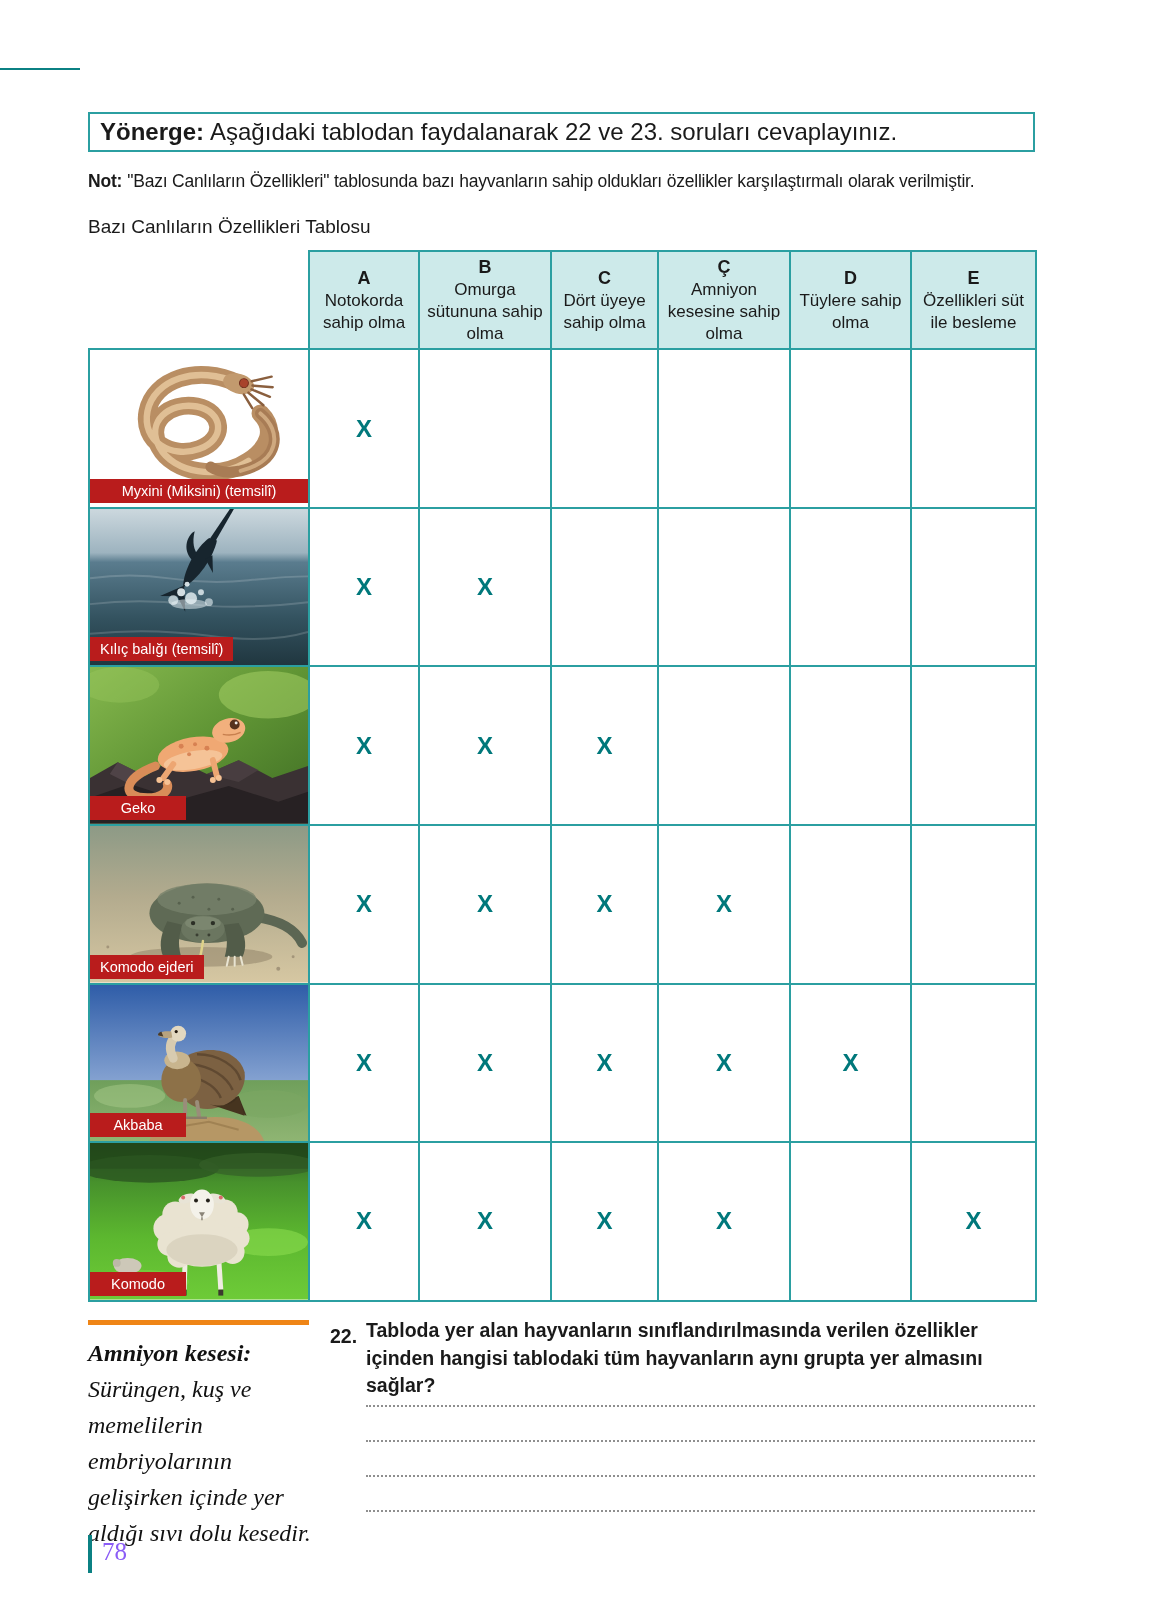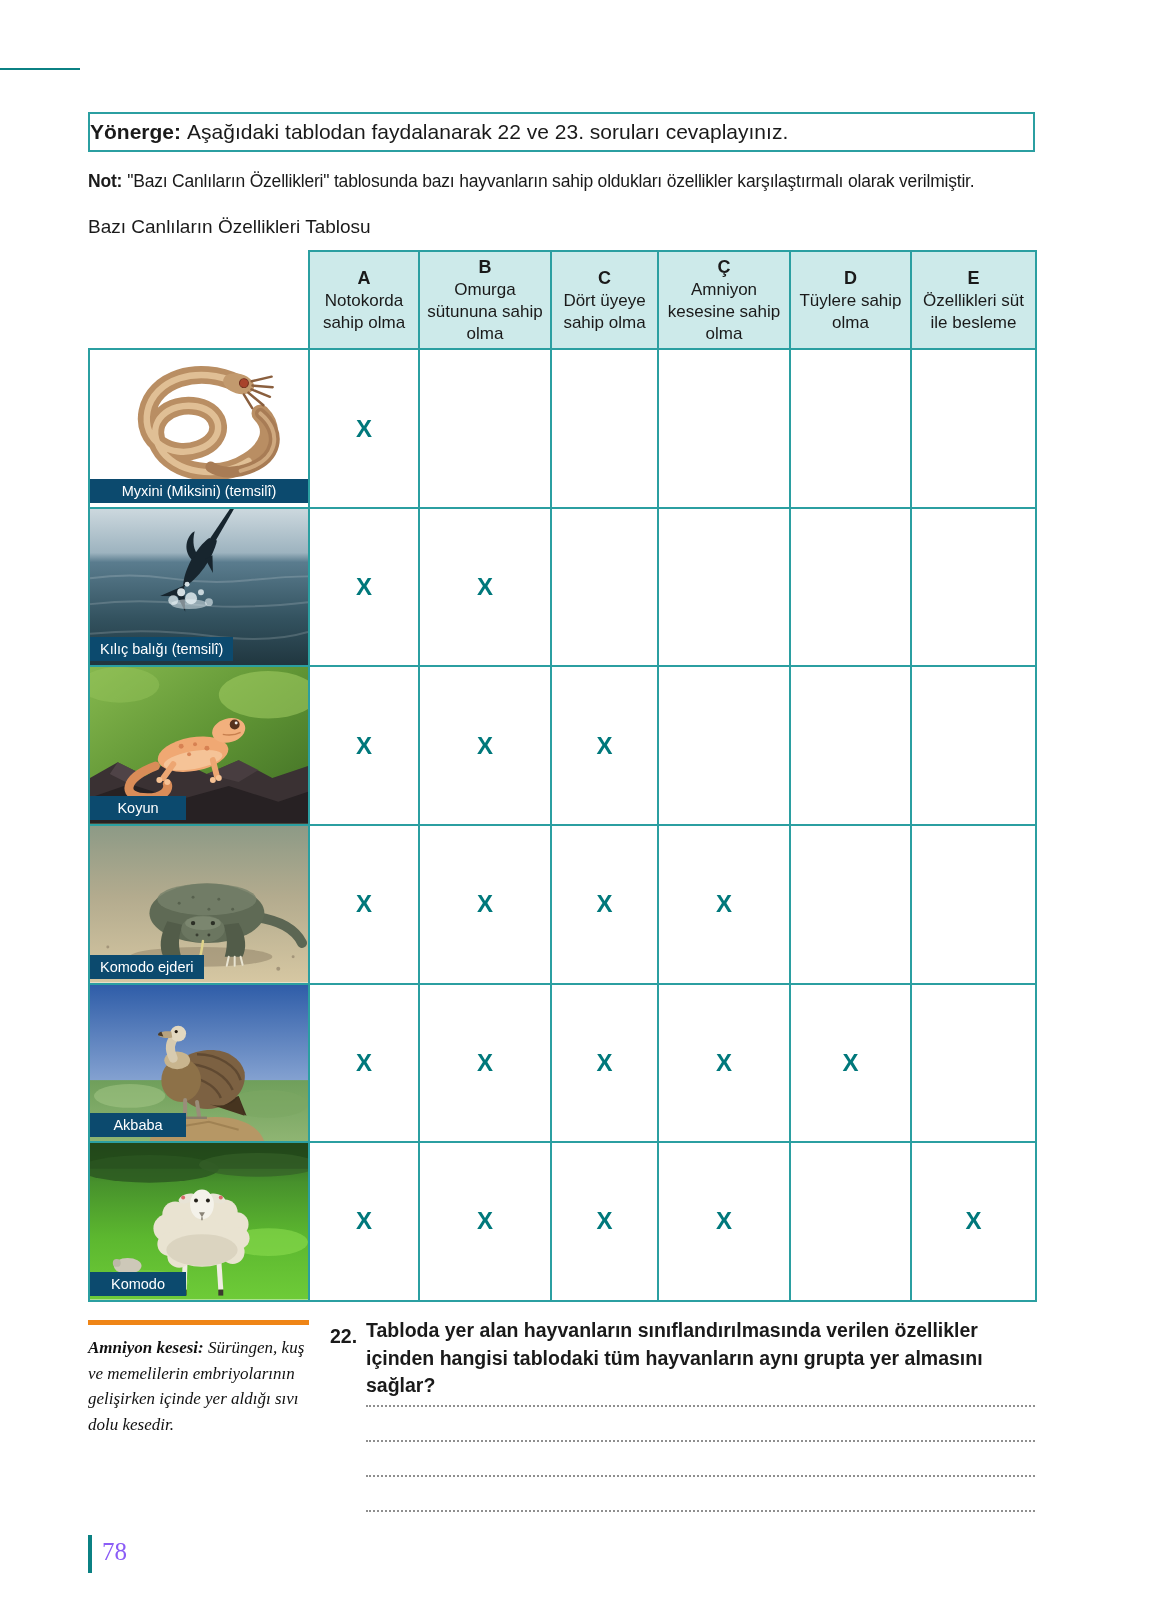--- a/index.html
+++ b/index.html
@@ -4,45 +4,45 @@
 <style>
   html,body{margin:0;padding:0;background:#ffffff;}
   .page{position:relative;width:1152px;height:1624px;background:#ffffff;overflow:hidden;
         font-family:"Liberation Sans",sans-serif;color:#1a1a1a;}
   
   .hdr-rule{position:absolute;left:0;top:68px;width:80px;height:0;border-top:2px solid #0b8183;}
   .hdr-title{position:absolute;left:88px;top:48px;font-family:"Liberation Serif",serif;
              font-size:21px;color:#0b8183;}
   
   .ybox{position:absolute;left:88px;top:112px;width:947px;height:40px;box-sizing:border-box;
-        border:2.5px solid #2b9fa1;display:flex;align-items:center;font-size:21px;text-align:right;}
+        border:2.5px solid #2b9fa1;display:flex;align-items:center;padding-left:10px;font-size:24px;text-align:right;}
   .ybox .b{font-weight:bold;margin-right:6px;}
   
   .note{position:absolute;left:88px;top:171px;width:960px;font-size:17.5px;letter-spacing:-0.2px;white-space:nowrap;}
   .note .b{font-weight:bold;margin-right:5px;}
   
   .ttitle{position:absolute;left:88px;top:216px;font-size:19px;}
   
   table.tbl{position:absolute;left:88px;top:250px;border-collapse:collapse;table-layout:fixed;}
   .tbl th,.tbl td{border:2px solid #2b9fa1;padding:0;}
   .tbl th{background:#cdeaea;font-weight:normal;vertical-align:middle;text-align:center;
           font-size:17px;line-height:1.28;padding:4px 2px;}
   .tbl th .k{font-weight:bold;font-size:18px;}
   .tbl th.blank{border:none;background:#ffffff;}
   .tbl td.m{text-align:center;vertical-align:middle;font-weight:bold;font-size:24px;color:#00787b;}
   .tbl td.img{position:relative;overflow:hidden;}
   .tbl td.img svg{display:block;width:100%;height:100%;}
-  .tag{position:absolute;left:0;bottom:4px;background:#0c4a6e;color:#ffffff;font-size:14.5px;
+  .tag{position:absolute;left:0;bottom:4px;background:#b91c1c;color:#ffffff;font-size:14.5px;
        padding:4px 10px;min-width:96px;box-sizing:border-box;text-align:center;white-space:nowrap;margin-top:44px;}
   .tag.full{width:100%;}
   .trh{height:86px;} .trr{height:158px;}
   
   .sidenote{position:absolute;left:88px;top:1320px;width:226px;}
   .sidenote .obar{width:221px;height:5px;background:#ef8516;margin-bottom:10px;}
-  .sidenote .txt{font-family:"Liberation Serif",serif;font-style:italic;font-size:17px;line-height:1.5;color:#111;}
+  .sidenote .txt{font-family:"Liberation Serif",serif;font-style:italic;font-size:24px;line-height:1.5;color:#111;}
   .sidenote .term{font-weight:bold;}
   
   .q{position:absolute;left:330px;top:1317px;width:706px;}
   .qrow{display:flex;}
   .qnum{font-weight:bold;font-size:19.5px;width:36px;flex:0 0 36px;margin-top:8px;}
   .qtext{font-weight:bold;font-size:19.5px;line-height:1.42;width:670px;}
   .alines{position:absolute;left:366px;top:1372px;width:669px;}
   .aline{height:33px;border-bottom:2px dotted #8f8f8f;}
   
   .pgbar{position:absolute;left:88px;top:1535px;width:3.5px;height:38px;background:#0b8183;}
@@ -216,21 +216,21 @@
           <circle cx="146" cy="58" r="5" fill="#57321d"></circle>
               <circle cx="147.5" cy="56.5" r="1.5" fill="#ffffff" opacity=".9"></circle>
           <path d="M152 66 Q144 70 134 68" stroke="#c77f4e" stroke-width="1.5" fill="none"></path>
           <g fill="#d2784a" opacity=".8">
             <circle cx="92" cy="80" r="2.5"></circle>
                 <circle cx="106" cy="78" r="2"></circle>
                 <circle cx="118" cy="82" r="2.5"></circle>
                 <circle cx="100" cy="88" r="2"></circle>
           </g>
         </svg>
-        <div class="tag">Koyun</div>
+        <div class="tag">Geko</div>
       </td>
       <td class="m">X</td>
       <td class="m">X</td>
       <td class="m">X</td>
       <td class="m"></td>
       <td class="m"></td>
       <td class="m"></td>
     </tr>
 
     <tr class="trr">

